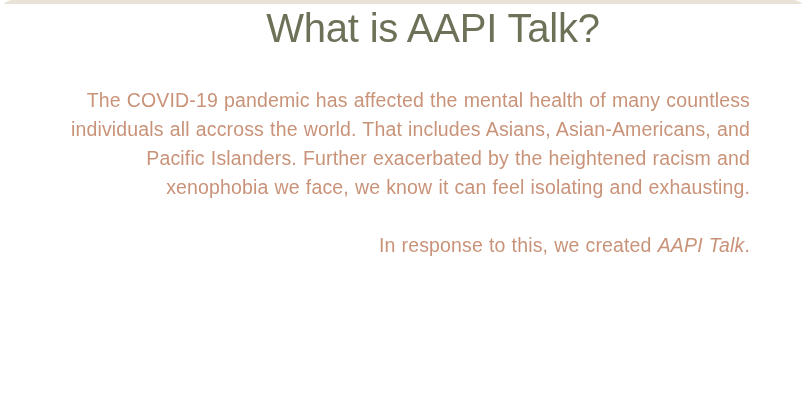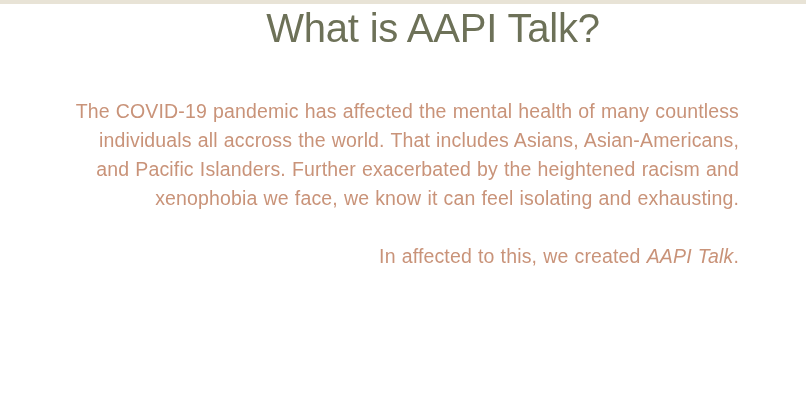--- a/index.html
+++ b/index.html
@@ -15,20 +15,21 @@
     font-family: "Liberation Sans", sans-serif;
     -webkit-font-smoothing: antialiased;
   }
 
   #page {
     position: relative;
     width: 806px;
     height: 415px;
     background: #ffffff;
     overflow: hidden;
+    border-radius: 13px;
   }
 
   
   .top-band {
     position: absolute;
     left: 0;
     top: 0;
     width: 806px;
     height: 4px;
     background: #e8e3d6;
@@ -58,21 +59,21 @@
   .body-block {
     margin: 0;
     padding: 0;
     position: absolute;
     left: 58px;
     top: 82px;
     width: 692px;
   }
 
   .para {
-    margin: 11px;
+    margin: 0;
     padding: 0;
     font-family: "Liberation Sans", sans-serif;
     font-size: 19.5px;
     font-weight: 400;
     line-height: 29px;
     letter-spacing: 0.15px;
     color: #c99379;
     text-align: right;
     word-spacing: 0.5px;
   }
@@ -93,20 +94,20 @@
   <div class="top-band"></div>
 
   <div class="content">
 
     <h1 class="page-title">What is AAPI Talk?</h1>
 
     <div class="body-block">
 
       <p class="para"><span>The COVID-19 pandemic has affected the mental health of many countless individuals all accross the world. That includes Asians, Asian-Americans, and Pacific Islanders. Further exacerbated by the heightened racism and xenophobia we face, we know it can feel isolating and exhausting.</span></p>
 
-      <p class="para"><span>In affected to this, we created </span><span class="brand-italic">AAPI Talk</span><span>.</span></p>
+      <p class="para"><span>In response to this, we created </span><span class="brand-italic">AAPI Talk</span><span>.</span></p>
 
 
     </div>
 
   </div>
 
 </div>
 
 </body></html>

